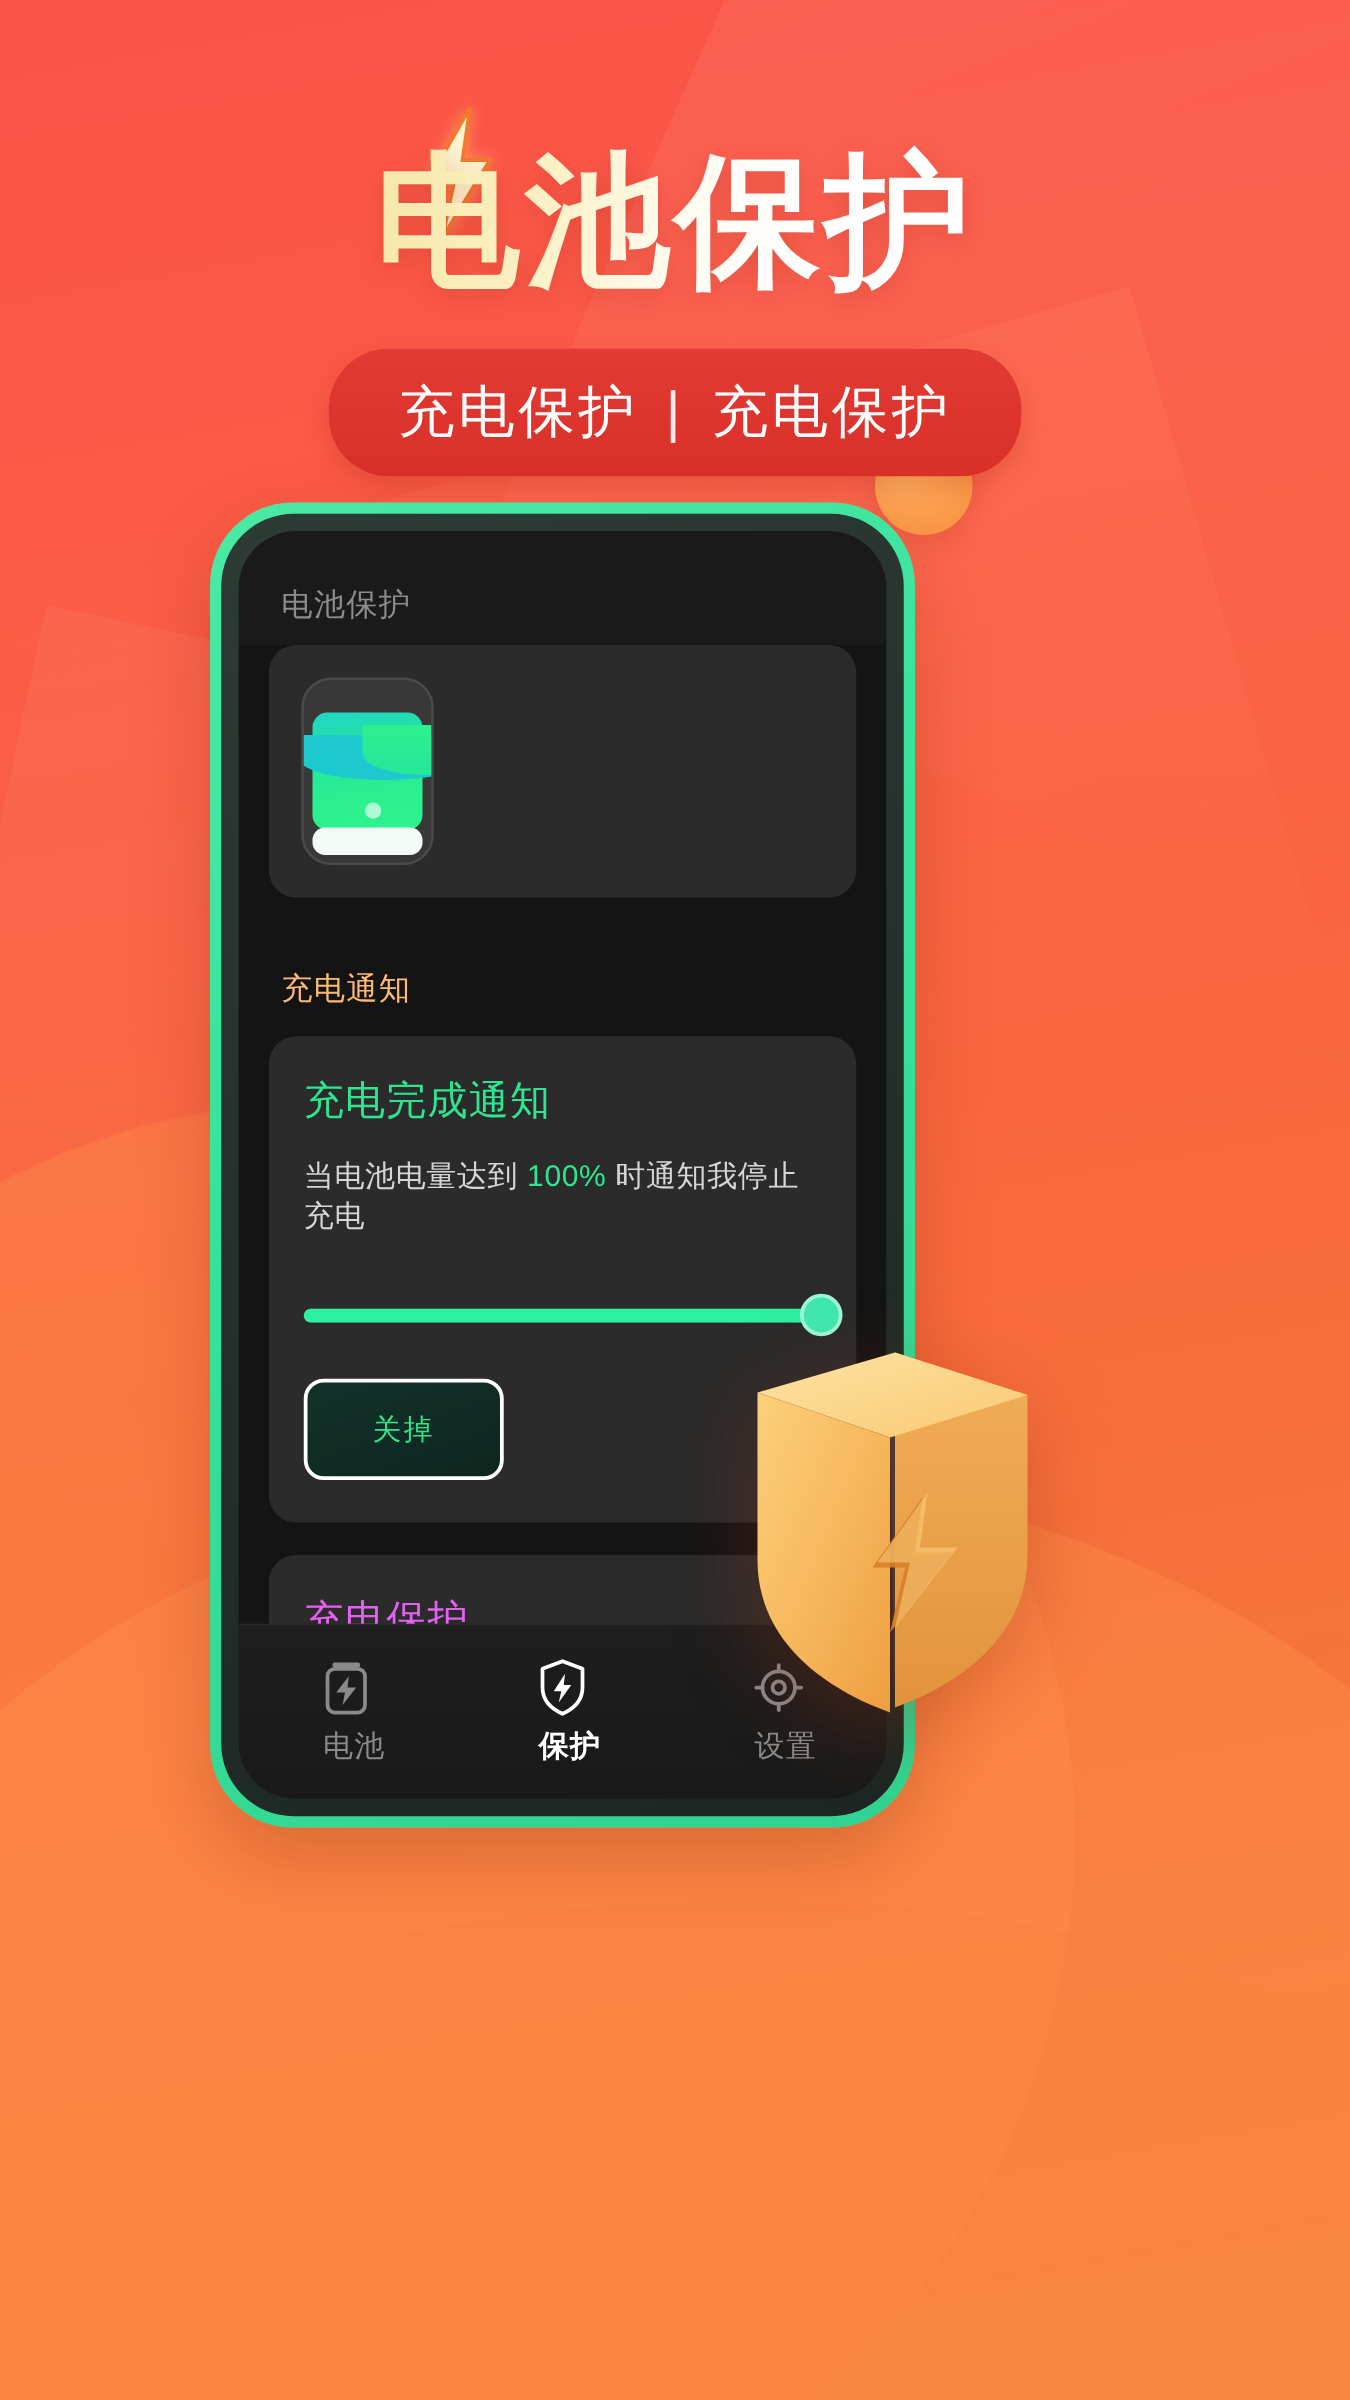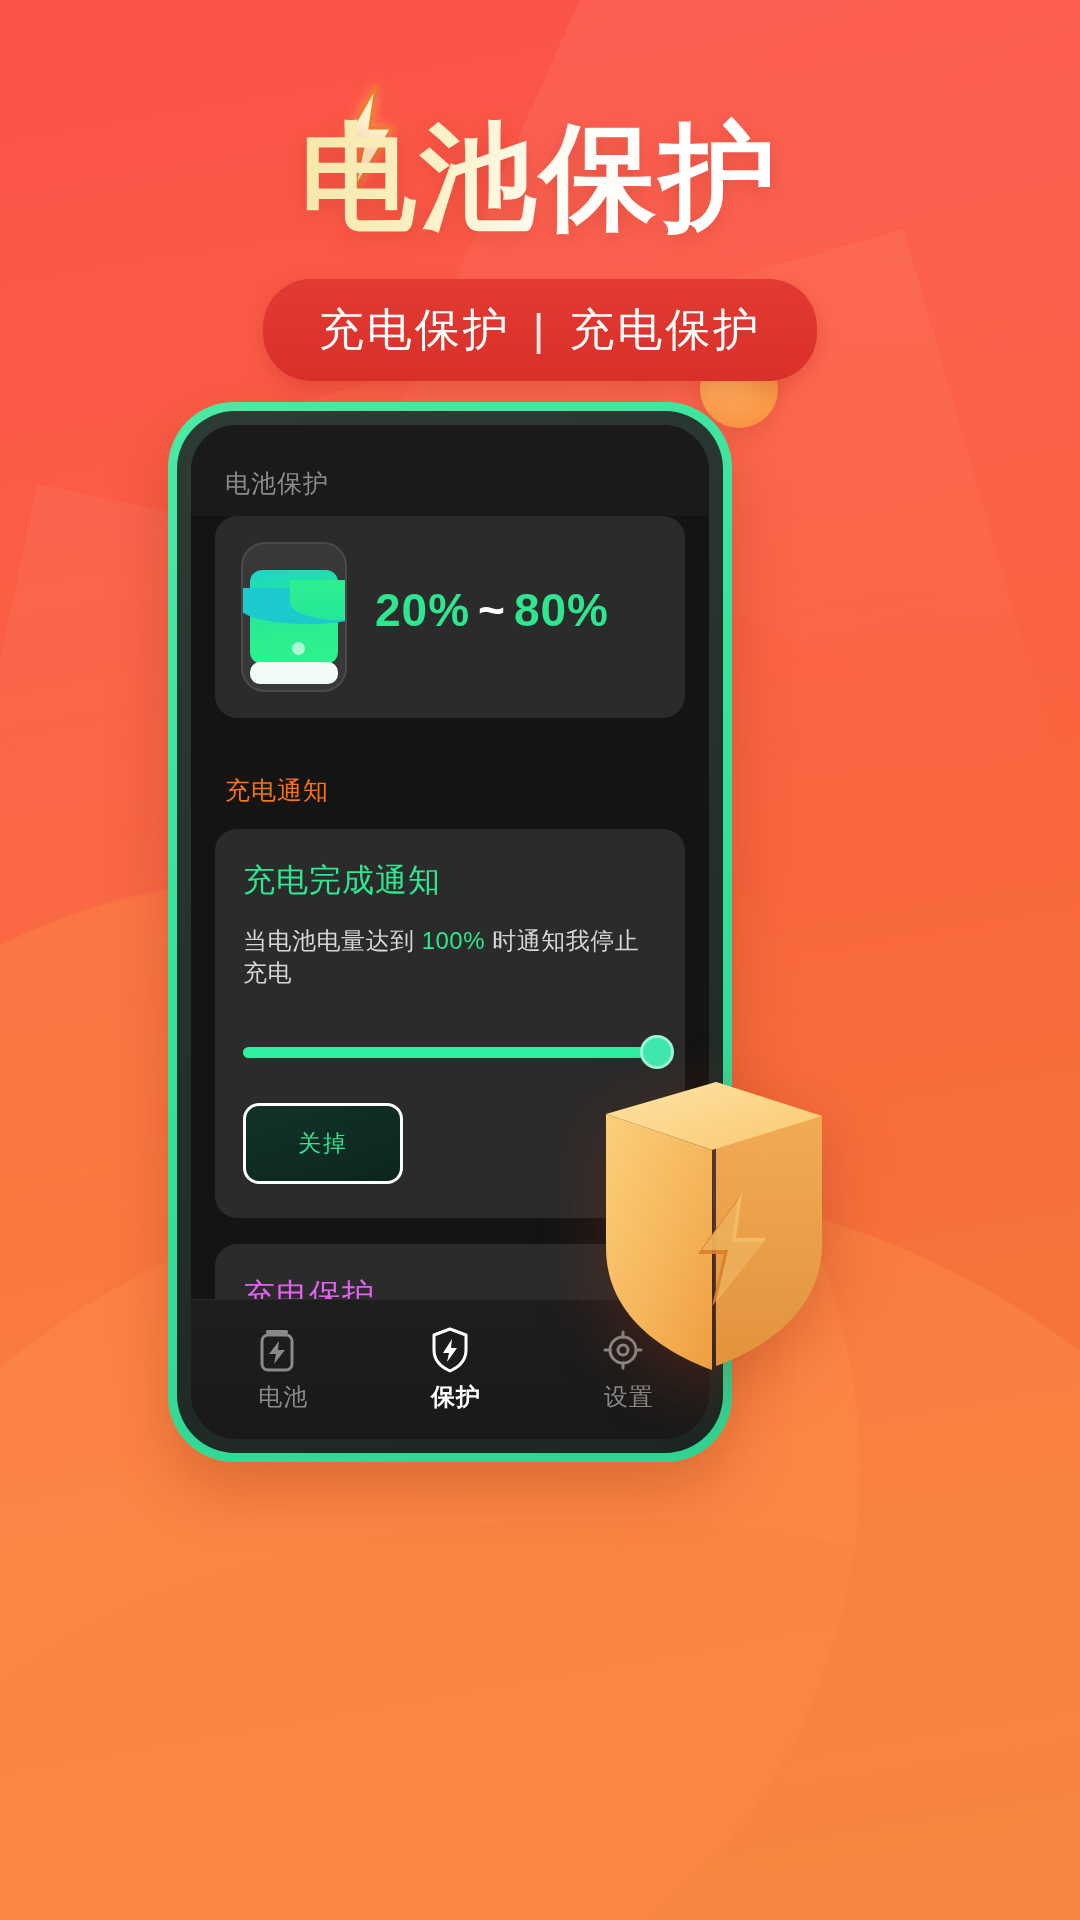--- a/index.html
+++ b/index.html
@@ -168,21 +168,21 @@
   .batt-info { flex:1 1 auto; }
   .range {
     font-size:46px; font-weight:bold; letter-spacing:1px;
     color:#FFFFFF; margin-bottom:14px;
   }
   .range .num { color:#2DE68F; }
   .range .tilde { color:#FFFFFF; padding:0 8px; }
   .batt-desc { color:#C3C3C3; font-size:23px; letter-spacing:.5px; }
 
   .section-label {
-    color:#f97316; font-size:25px; letter-spacing:1px;
+    color:#fdba74; font-size:25px; letter-spacing:1px;
     padding:30px 10px 22px 10px;
   }
 
   .card-notify { padding:30px 28px 34px 28px; }
   .card-title { font-size:32px; font-weight:normal; letter-spacing:1px; margin-bottom:22px; }
   .title-green { color:#2DE68F; }
   .title-pink  { color:#E361F0; }
   .card-desc { color:#D6D6D6; font-size:24px; letter-spacing:.5px; margin-bottom:52px; }
   .hl-green { color:#2DE68F; }
   .hl-pink  { color:#E361F0; }
@@ -276,23 +276,20 @@
           <div class="batt-liquid">
             <div class="batt-wave"></div>
             <div class="batt-wave2"></div>
             <div class="bub b1"></div>
             <div class="bub b2"></div>
             <div class="bub b3"></div>
           </div>
           <div class="batt-cap"></div>
         </div>
         <div class="batt-info">
-          <div class="range">
-            <span class="num">20%</span><span class="tilde">~</span><span class="num">80%</span>
-          </div>
         </div>
       </div>
 
       <div class="section-label">充电通知</div>
 
       <div class="card card-notify">
         <div class="card-title title-green">充电完成通知</div>
         <div class="card-desc">
           <span>当电池电量达到 </span><span class="hl-green">100%</span><span> 时通知我停止充电</span>
         </div>

